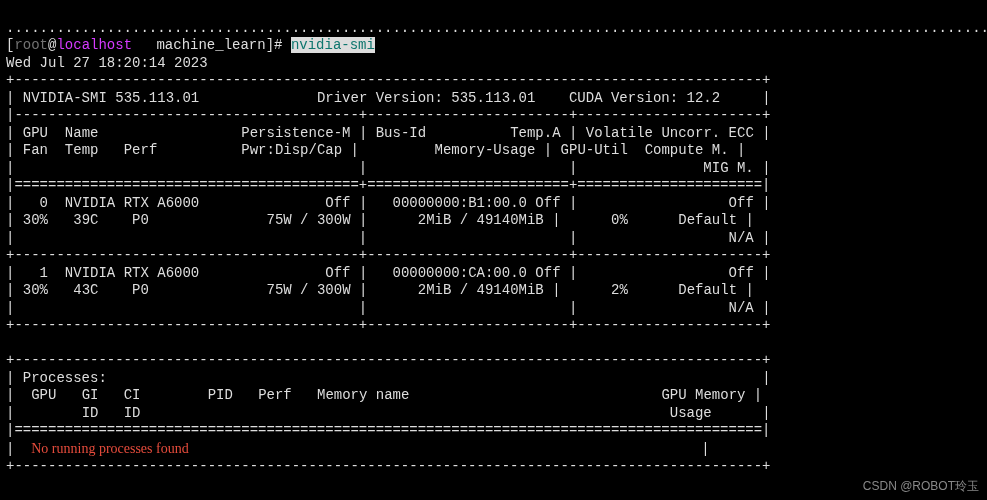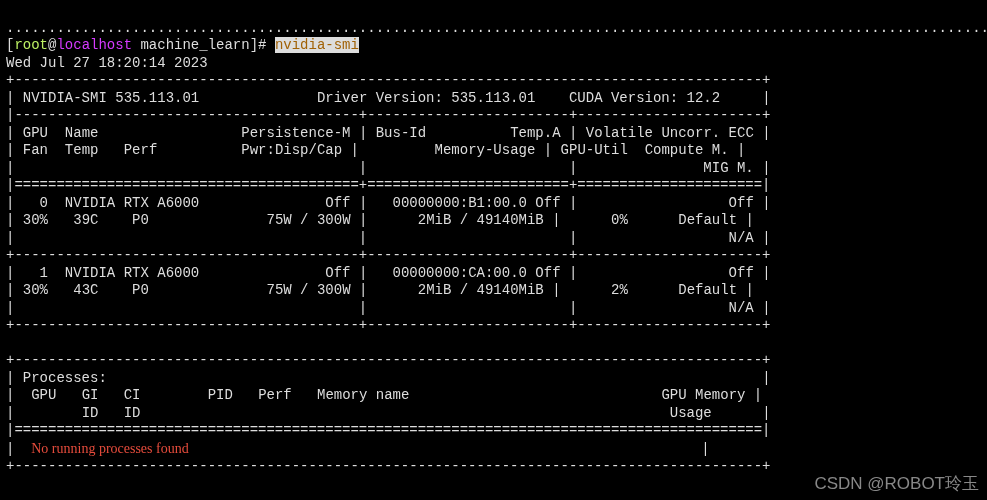--- a/index.html
+++ b/index.html
@@ -13,32 +13,32 @@
     width: 987px;
     height: 500px;
     overflow: hidden;
   }
   .terminal {
     padding: 2px 6px;
     white-space: pre;
   }
   .dots { color: #ddd; }
   .bracket { color: #ddd; }
-  .root { color: #bef264; }
+  .root { color: #737373; }
   .host { color: #d63aff; text-align: center; }
-  .cwd { color: #ddd; }
+  .cwd { color: #ddd; margin-left: 16px; }
   .hash { color: #ddd; }
-  .cmd-hl { background: #ddd; color: #a16207; text-align: right; }
+  .cmd-hl { background: #ddd; color: #0f766e; text-align: right; }
   .red { color: #e74c3c; font-family: Liberation Serif, serif; }
   .watermark {
     position: fixed;
     right: 8px;
     bottom: 6px;
     color: #888;
-    font-size: 17px;
+    font-size: 12px;
     font-family: sans-serif;
     margin-top: 12px;
   }
 </style>
 </head>
 <body>
 
 <div class="terminal">
 <span class="dots">........................................................................................................................</span>
 <span><span class="bracket">[</span><span class="root">root</span><span>@</span><span class="host">localhost</span> <span class="cwd">machine_learn</span><span class="bracket">]</span><span class="hash"># </span><span class="cmd-hl">nvidia-smi</span></span>

